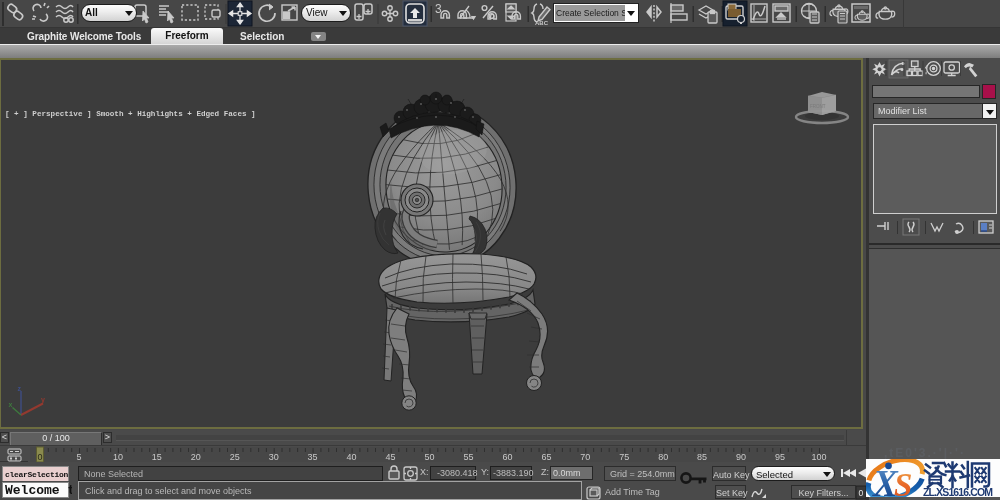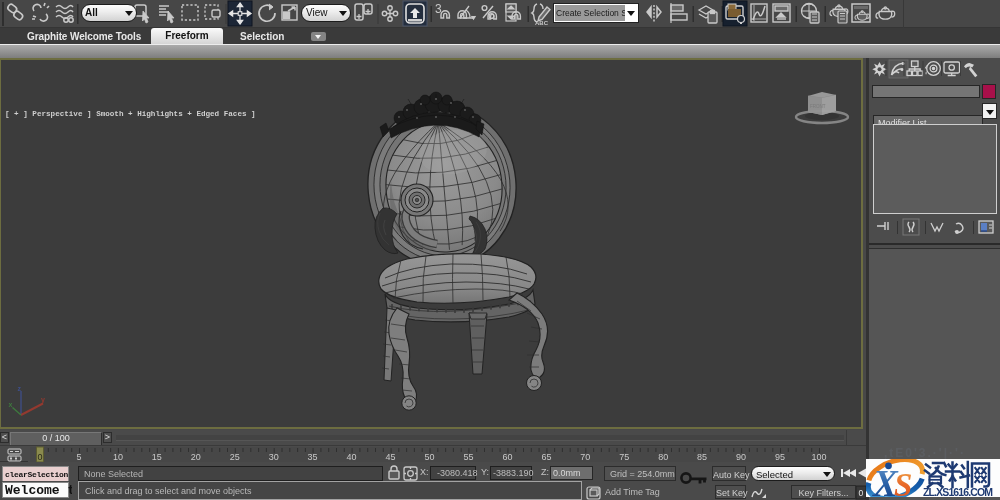--- a/index.html
+++ b/index.html
@@ -389,21 +389,21 @@
         <rect x="20.5" y="3" width="1" height="15" fill="#333" opacity="0.7"></rect>
         <rect x="38.5" y="3" width="1" height="15" fill="#333" opacity="0.7"></rect>
         <rect x="57.5" y="3" width="1" height="15" fill="#333" opacity="0.7"></rect>
         <rect x="76" y="3" width="1" height="15" fill="#333" opacity="0.7"></rect>
         <rect x="95" y="3" width="1" height="15" fill="#333" opacity="0.7"></rect>
       </svg>
 
   <div class="abs" style="left:3px;top:27px;width:108px;height:13px;background:#757575;border:1px solid #262626;"></div>
   <div class="abs" style="left:113px;top:26px;width:14px;height:15px;background:#a8104a;border:1px solid #262626;"></div>
 
-  <div class="abs" style="left:4px;top:45px;width:110px;height:16px;background:#686868;border:1px solid #262626;color:#e0e0e0;font-size:9px;padding:2px 4px;margin-top:12px;">Modifier List</div>
+  <div class="abs" style="left:4px;top:45px;width:110px;height:16px;background:#686868;border:1px solid #262626;color:#e0e0e0;font-size:9px;padding:2px 4px;">Modifier List</div>
   <div class="abs" style="left:113px;top:45px;width:15px;height:16px;background:#f2f2f2;border:1px solid #262626;">
     <span style="position:absolute;left:3px;top:6px;width:0;height:0;border-left:4px solid transparent;border-right:4px solid transparent;border-top:5px solid #111;"></span>
       </div>
 
   <div class="abs" style="left:4px;top:66px;width:124px;height:90px;background:#5c5c5c;border:1px solid #cfcfcf;"></div>
 
   <svg id="stackbtns" class="abs" style="left:0;top:158px" width="131" height="22">
         <g stroke="#cfcfcf" fill="none" stroke-width="1.4">
   <path d="M8 10 h8 M16 6 v8 M19 6 v8" transform="translate(0,0)"></path>
   <rect x="34" y="3" width="16" height="16" fill="none" stroke="#777" stroke-width="1"></rect>

